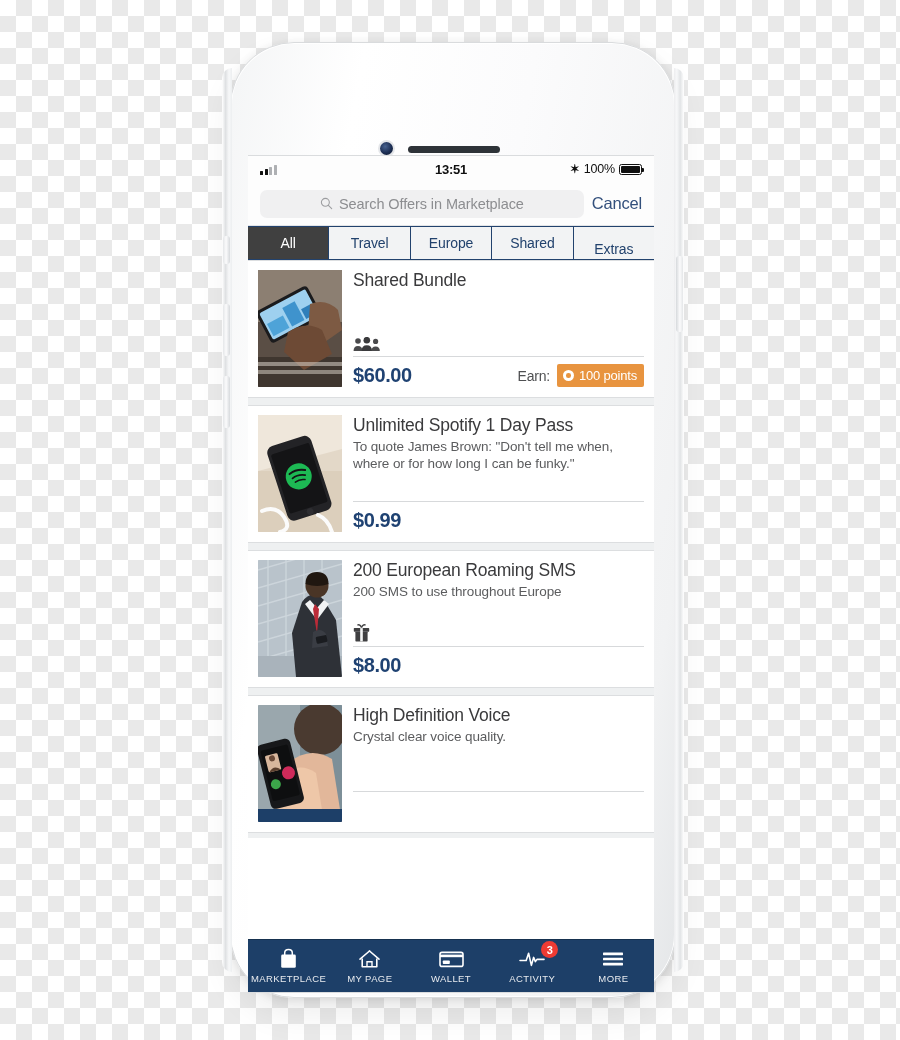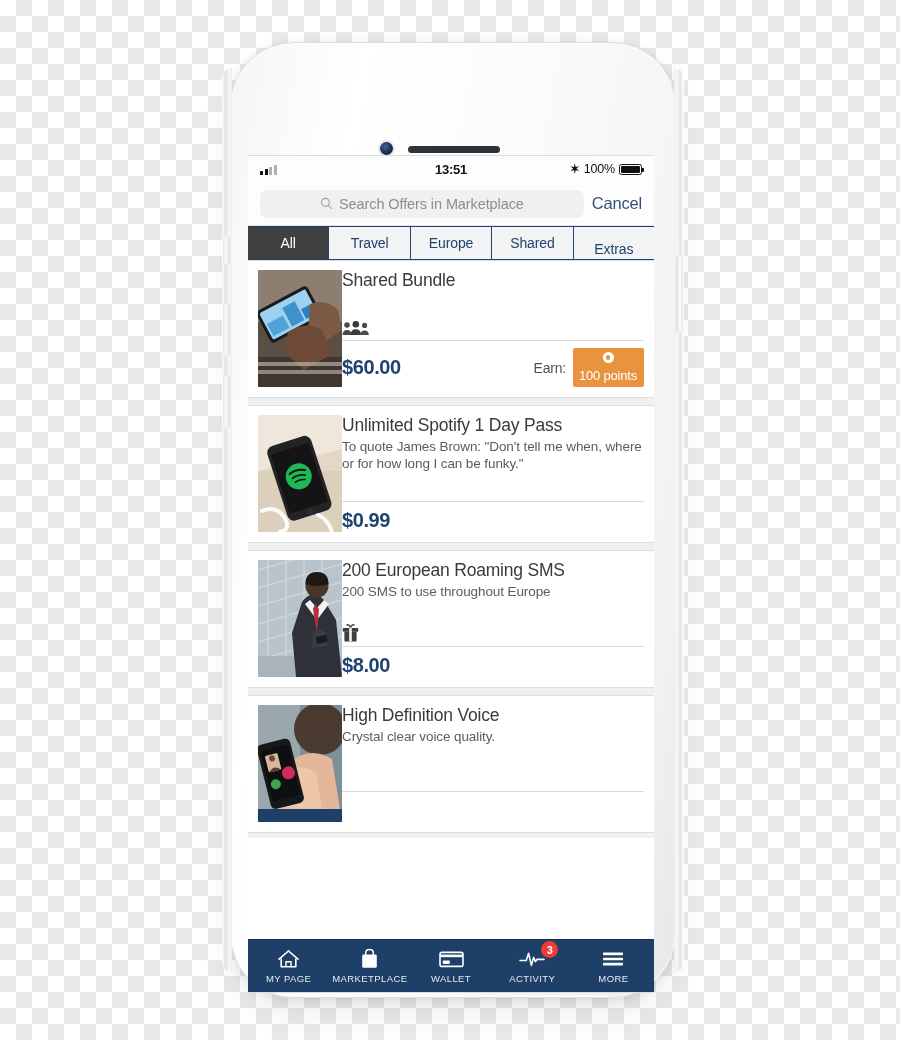--- a/index.html
+++ b/index.html
@@ -224,20 +224,21 @@
     overflow: hidden;
   }
   .offer-card {
     background: #ffffff;
     border: 1px solid #dcdee0;
     border-left: none;
     border-right: none;
     margin-bottom: 7px;
     padding: 9px 10px 10px 10px;
     display: flex;
+    gap: 11px;
   }
   .thumb {
     width: 84px;
     flex: 0 0 84px;
     height: 117px;
     border-radius: 1px;
     overflow: hidden;
     position: relative;
     background: #c9cdd2;
   }
@@ -290,21 +291,20 @@
   .points-badge {
     background: #e8943f;
     color: #ffffff;
     font-size: 13px;
     border-radius: 2px;
     padding: 4px 7px 4px 6px;
     display: flex;
     align-items: center;
     gap: 5px;
     letter-spacing: -0.2px;
-    flex-direction: column;
   }
   .points-dot {
     width: 11px; height: 11px;
     border-radius: 50%;
     background: #ffffff;
     position: relative;
     flex: 0 0 11px;
   }
   .points-dot::after {
     content: "";
@@ -573,38 +573,38 @@
           </div>
         </div>
       </div>
 
     </div>
 
     <div class="tabbar">
 
       <div class="tab">
         <span class="tab-ico">
+          <svg width="19" height="21" viewBox="0 0 19 21">
+            <path d="M5.7 7 V4.9 q0 -3.4 3.8 -3.4 q3.8 0 3.8 3.4 V7" stroke="#ffffff" stroke-width="1.5" fill="none"></path>
+            <rect x="2.2" y="6.6" width="14.6" height="13.2" rx="1.4" fill="#ffffff"></rect>
+          </svg>
+        </span>
+        <span class="tab-label">MARKETPLACE</span>
+      </div>
+
+      <div class="tab">
+        <span class="tab-ico">
           <svg width="23" height="20" viewBox="0 0 23 20">
             <path d="M11.5 2 L21 10.2" stroke="#ffffff" stroke-width="1.6" fill="none" stroke-linecap="round"></path>
             <path d="M11.5 2 L2 10.2" stroke="#ffffff" stroke-width="1.6" fill="none" stroke-linecap="round"></path>
             <path d="M4.2 9.6 v8.2 h14.6 v-8.2" stroke="#ffffff" stroke-width="1.6" fill="none" stroke-linejoin="round"></path>
             <path d="M9 17.8 v-5 h5 v5" stroke="#ffffff" stroke-width="1.4" fill="none"></path>
           </svg>
         </span>
         <span class="tab-label">MY PAGE</span>
-      </div>
-
-      <div class="tab">
-        <span class="tab-ico">
-          <svg width="19" height="21" viewBox="0 0 19 21">
-            <path d="M5.7 7 V4.9 q0 -3.4 3.8 -3.4 q3.8 0 3.8 3.4 V7" stroke="#ffffff" stroke-width="1.5" fill="none"></path>
-            <rect x="2.2" y="6.6" width="14.6" height="13.2" rx="1.4" fill="#ffffff"></rect>
-          </svg>
-        </span>
-        <span class="tab-label">MARKETPLACE</span>
       </div>
 
       <div class="tab">
         <span class="tab-ico">
           <svg width="25" height="18" viewBox="0 0 25 18">
             <rect x="1" y="2.4" width="23" height="14" rx="2" fill="none" stroke="#ffffff" stroke-width="1.6"></rect>
             <rect x="1" y="4.6" width="23" height="2.6" fill="#ffffff"></rect>
             <rect x="3.8" y="10.4" width="7" height="3.6" rx="0.8" fill="#ffffff"></rect>
           </svg>
         </span>

